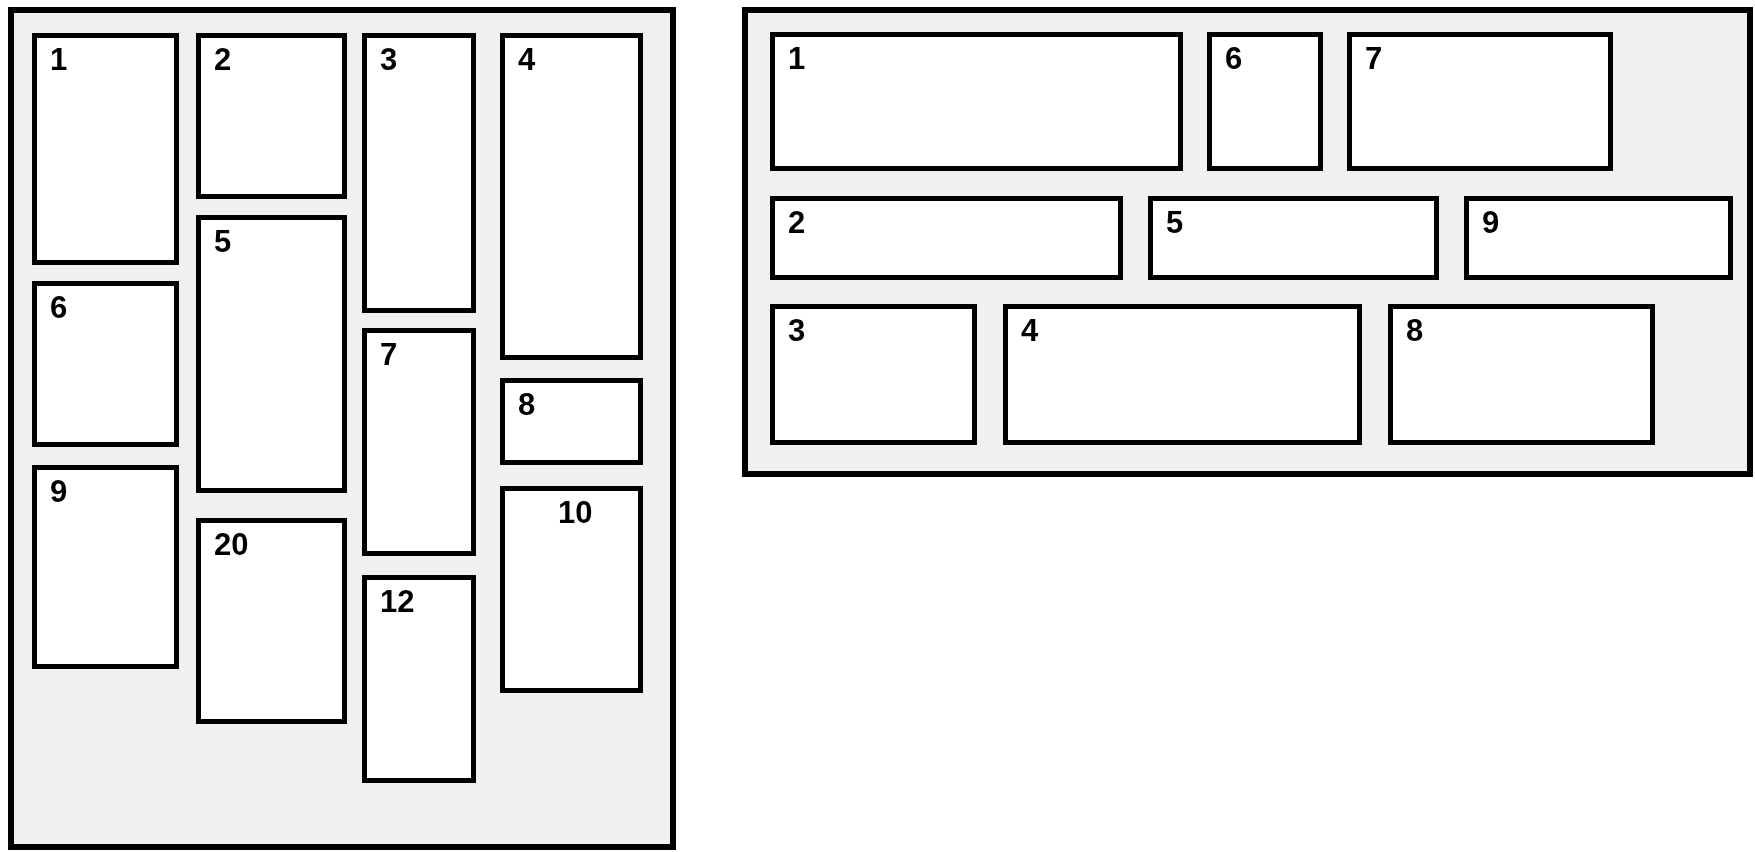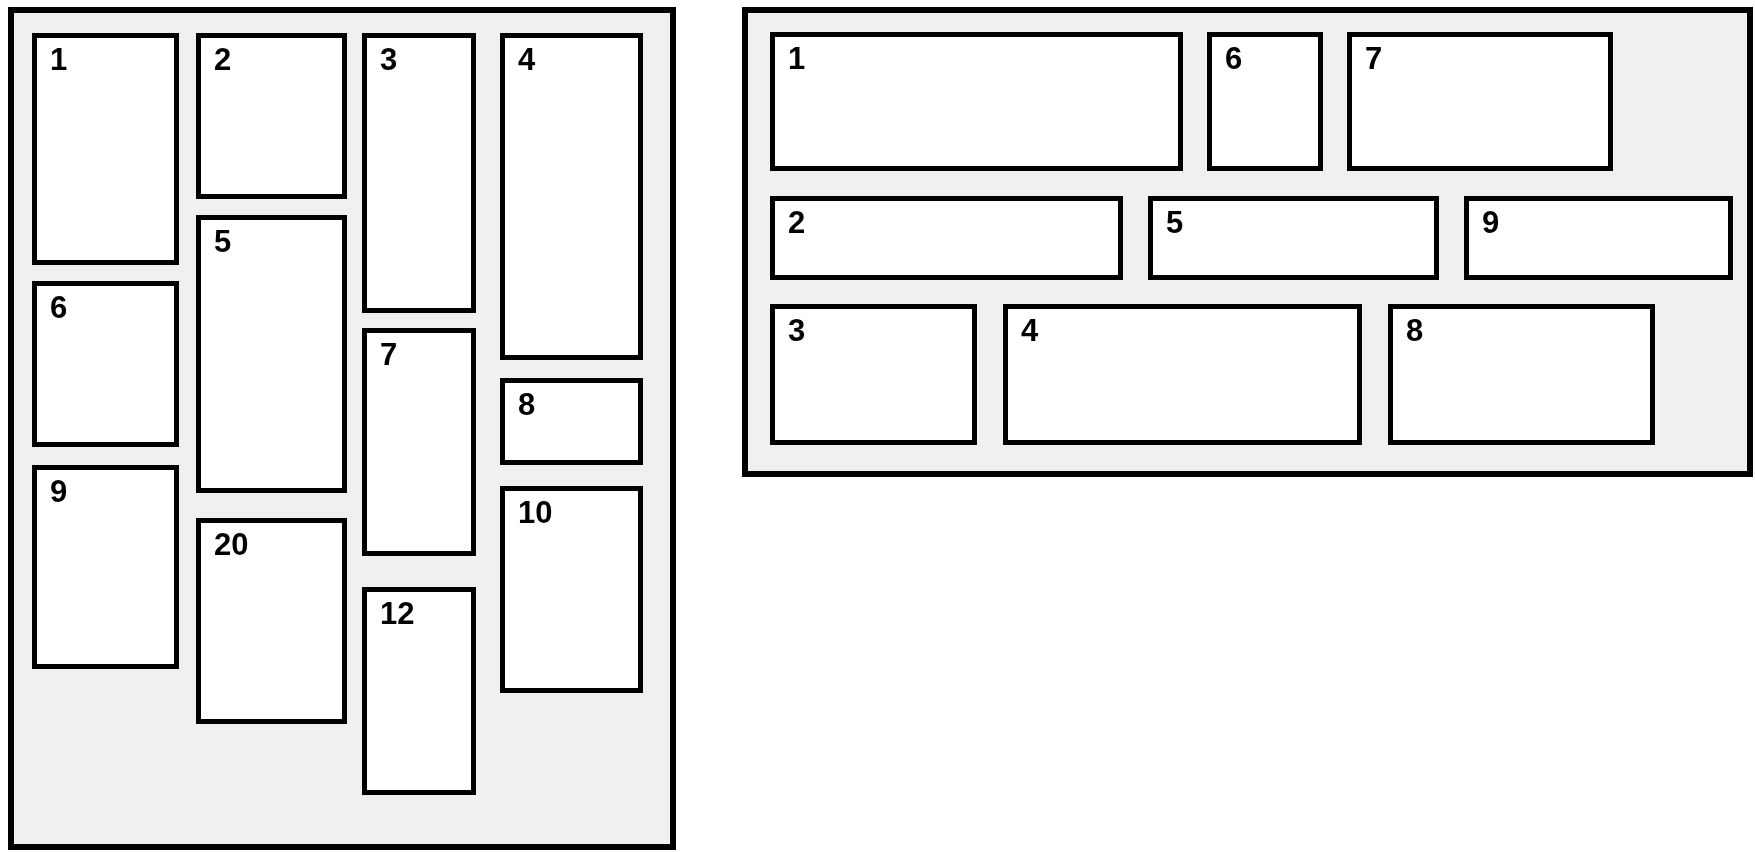--- a/index.html
+++ b/index.html
@@ -63,27 +63,27 @@
       </div>
       <div class="card" style="left: 348px; top: 315px; width: 114px; height: 228px;">
         <span class="card-number">7</span>
       </div>
       <div class="card" style="left: 486px; top: 365px; width: 143px; height: 87px;">
         <span class="card-number">8</span>
       </div>
       <div class="card" style="left: 18px; top: 452px; width: 147px; height: 204px;">
         <span class="card-number">9</span>
       </div>
-      <div class="card" style="left: 486px; top: 473px; width: 143px; height: 207px;">
+      <div class="card" style="left: 486px; top: 473px; width: 143px; height: 207px; padding-left: 40px;">
         <span class="card-number">10</span>
       </div>
       <div class="card" style="left: 182px; top: 505px; width: 151px; height: 206px;">
         <span class="card-number">20</span>
       </div>
-      <div class="card" style="left: 348px; top: 562px; width: 114px; height: 208px; margin-top: 12px;">
+      <div class="card" style="left: 348px; top: 562px; width: 114px; height: 208px;">
         <span class="card-number">12</span>
       </div>
     </div>
     <div class="panel" style="left: 742px; top: 7px; width: 1011px; height: 470px;">
       <div class="card" style="left: 22px; top: 19px; width: 413px; height: 139px;">
         <span class="card-number">1</span>
       </div>
       <div class="card" style="left: 22px; top: 183px; width: 353px; height: 84px;">
         <span class="card-number">2</span>
       </div>

